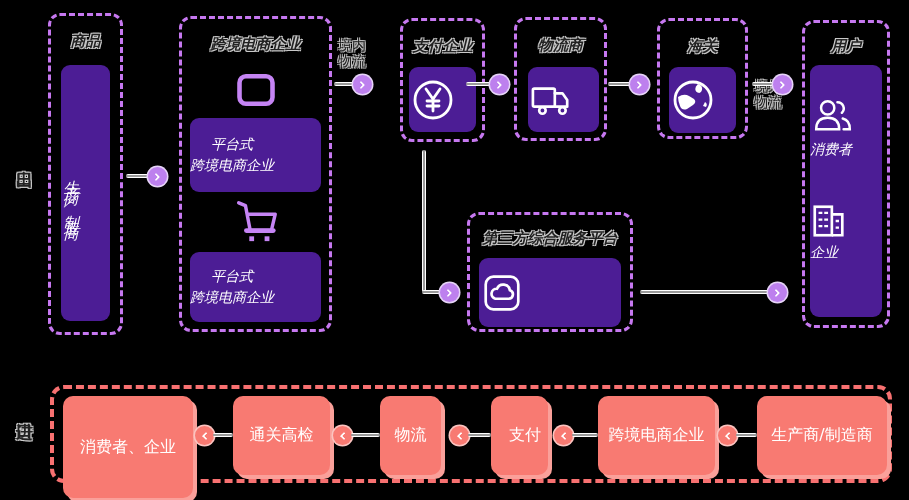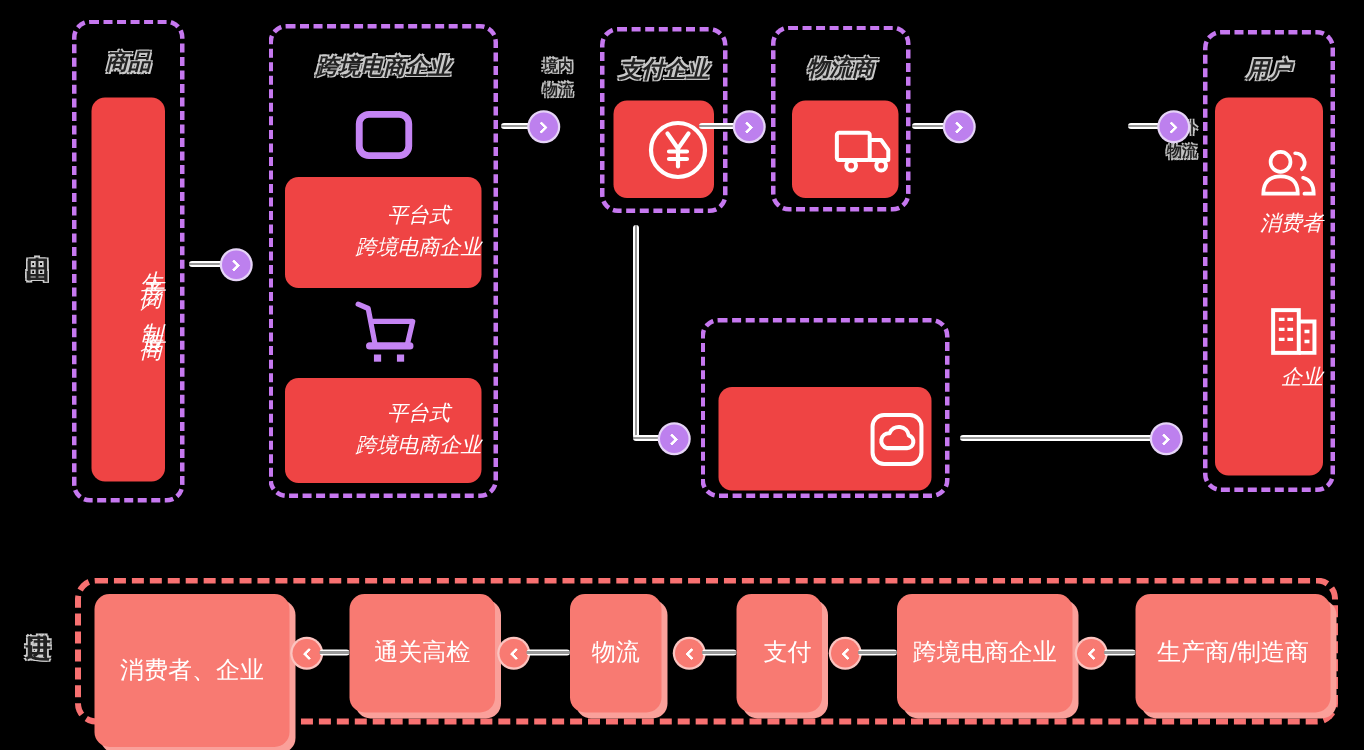--- a/index.html
+++ b/index.html
@@ -5,34 +5,34 @@
   * { margin:0; padding:0; box-sizing:border-box; }
   html,body { background:#000; }
   body { font-family:"DejaVu Sans","Liberation Sans",sans-serif; }
   #canvas { position:relative; width:909px; height:500px; background:#000; overflow:hidden; }
 
   
   .frame-p { position:absolute; border:3px dashed #c678f0; border-radius:12px;font-style:italic; }
   .frame-r { position:absolute; border:4px dashed #f87171; border-radius:14px; }
 
   
-  .fill-p { position:absolute; background:#ef4444; border-radius:9px; display:flex; align-items:flex-end; justify-content:center; flex-direction:column; }
+  .fill-p { position:absolute; background:#4c1d95; border-radius:9px; display:flex; align-items:flex-start; justify-content:center; flex-direction:column; }
   .fill-p .boxtext { color:#fff; font-size:14px; line-height:21px; text-align:center; font-weight:500; }
 
   .red-box { position:absolute; background:#f87a72; border-radius:10px; box-shadow:4px 4px 0 #faa09a;
              display:flex; align-items:center; justify-content:center;
              color:#fff; font-size:16px; font-weight:500; }
 
   
   .otitle { position:absolute; left:0; right:0; text-align:center; font-weight:bold; font-size:15px; color:#222;
             text-shadow:-1px -1px 0 #c9c9c9, 1px -1px 0 #c9c9c9, -1px 1px 0 #c9c9c9, 1px 1px 0 #c9c9c9; }
   .vlabel { position:absolute; writing-mode:vertical-rl; text-orientation:upright; font-weight:bold; font-size:17px; color:#222;
             letter-spacing:3px;
             text-shadow:-1px -1px 0 #cfcfcf, 1px -1px 0 #cfcfcf, -1px 1px 0 #cfcfcf, 1px 1px 0 #cfcfcf; }
-  .edge-label { position:absolute; width:44px; text-align:right; font-weight:bold; font-size:10px; line-height:16px; color:#222;
+  .edge-label { position:absolute; width:44px; text-align:left; font-weight:normal; font-size:14px; line-height:16px; color:#222;
             text-shadow:-1px -1px 0 #c2c2c2, 1px -1px 0 #c2c2c2, -1px 1px 0 #c2c2c2, 1px 1px 0 #c2c2c2; }
 
   .vtext { writing-mode:vertical-rl; text-orientation:upright; color:#fff; font-size:15px; letter-spacing:5px; font-weight:500; }
 
   
   .hline { position:absolute; height:4px; background:linear-gradient(to bottom,#fff 0 30%,#9a9a9a 30% 70%,#fff 70% 100%); border-radius:2px; }
   .vline { position:absolute; width:4px;  background:linear-gradient(to right ,#fff 0 30%,#9a9a9a 30% 70%,#fff 70% 100%); border-radius:2px; }
 
   
   .acirc { position:absolute; width:19px; height:19px; border-radius:50%; display:flex; align-items:center; justify-content:center; }
@@ -130,20 +130,33 @@
         </svg>
       </span>
     </div>
   </div>
 
   <div class="hline" style="left:608px; top:82px; width:24px;"></div>
   <div class="acirc p" style="left:630px; top:75px;">
       <span class="chev chev-r"></span>
     </div>
 
+  <div class="frame-p" style="left:657px; top:18px; width:91px; height:121px;">
+    <div class="otitle" style="top:16px;">海关</div>
+    <div class="fill-p" style="left:9px; top:46px; width:67px; height:66px;">
+      <span>
+        <svg width="48" height="48" viewBox="0 0 48 48" fill="none" stroke="#fff" stroke-width="2.8">
+          <circle cx="24" cy="24" r="18"></circle>
+          <path d="M29 8 q5 1.5 4 6 q-1 4 -4.5 2.5 q-3.5 -2 -1.5 -6 z" fill="#fff" stroke="none"></path>
+          <path d="M9 21 q6 -4 11 -1 l5 3 q3 3 -1 6 l-6 4 q-5 2 -7 -3 q-2 -5 -2 -9 z" fill="#fff" stroke="none"></path>
+          <path d="M36 26 q3 2 1 5 l-3 -1 z" fill="#fff" stroke="none"></path>
+        </svg>
+      </span>
+    </div>
+  </div>
 
   <div class="edge-label" style="left:754px; top:37px;margin-top:41px;">
     <span>境外</span><br>
     <span>物流</span>
   </div>
   <div class="hline" style="left:752px; top:82px; width:23px;"></div>
   <div class="acirc p" style="left:773px; top:75px;">
       <span class="chev chev-r"></span>
     </div>
 
@@ -170,20 +183,21 @@
     </div>
   </div>
 
   <div class="vline" style="left:422px; top:150px; height:142px;"></div>
   <div class="hline" style="left:422px; top:290px; width:20px;"></div>
   <div class="acirc p" style="left:440px; top:283px;">
       <span class="chev chev-r"></span>
     </div>
 
   <div class="frame-p" style="left:467px; top:212px; width:166px; height:120px;">
+    <div class="otitle" style="top:14px;">第三方综合服务平台</div>
     <div class="fill-p" style="left:9px; top:43px; width:142px; height:69px;">
       <span>
         <svg width="46" height="46" viewBox="0 0 48 48" fill="none" stroke="#fff" stroke-width="2.8" stroke-linejoin="round" stroke-linecap="round">
           <rect x="7" y="7" width="34" height="34" rx="8"></rect>
           <path d="M17 30 h14 a4.5 4.5 0 0 0 1.2 -8.8 a7 7 0 0 0 -13.4 -1.6 A5.3 5.3 0 0 0 17 30 z"></path>
         </svg>
       </span>
     </div>
   </div>
 

